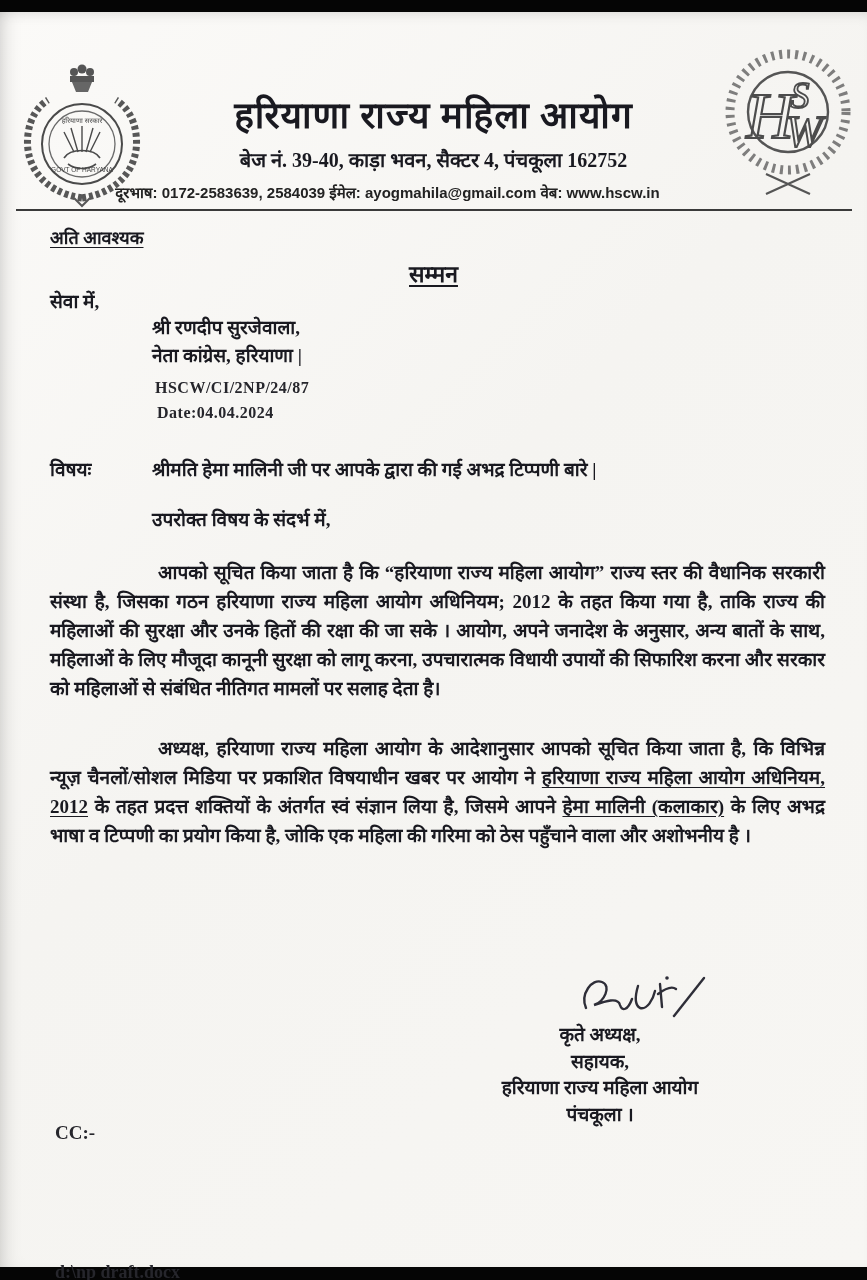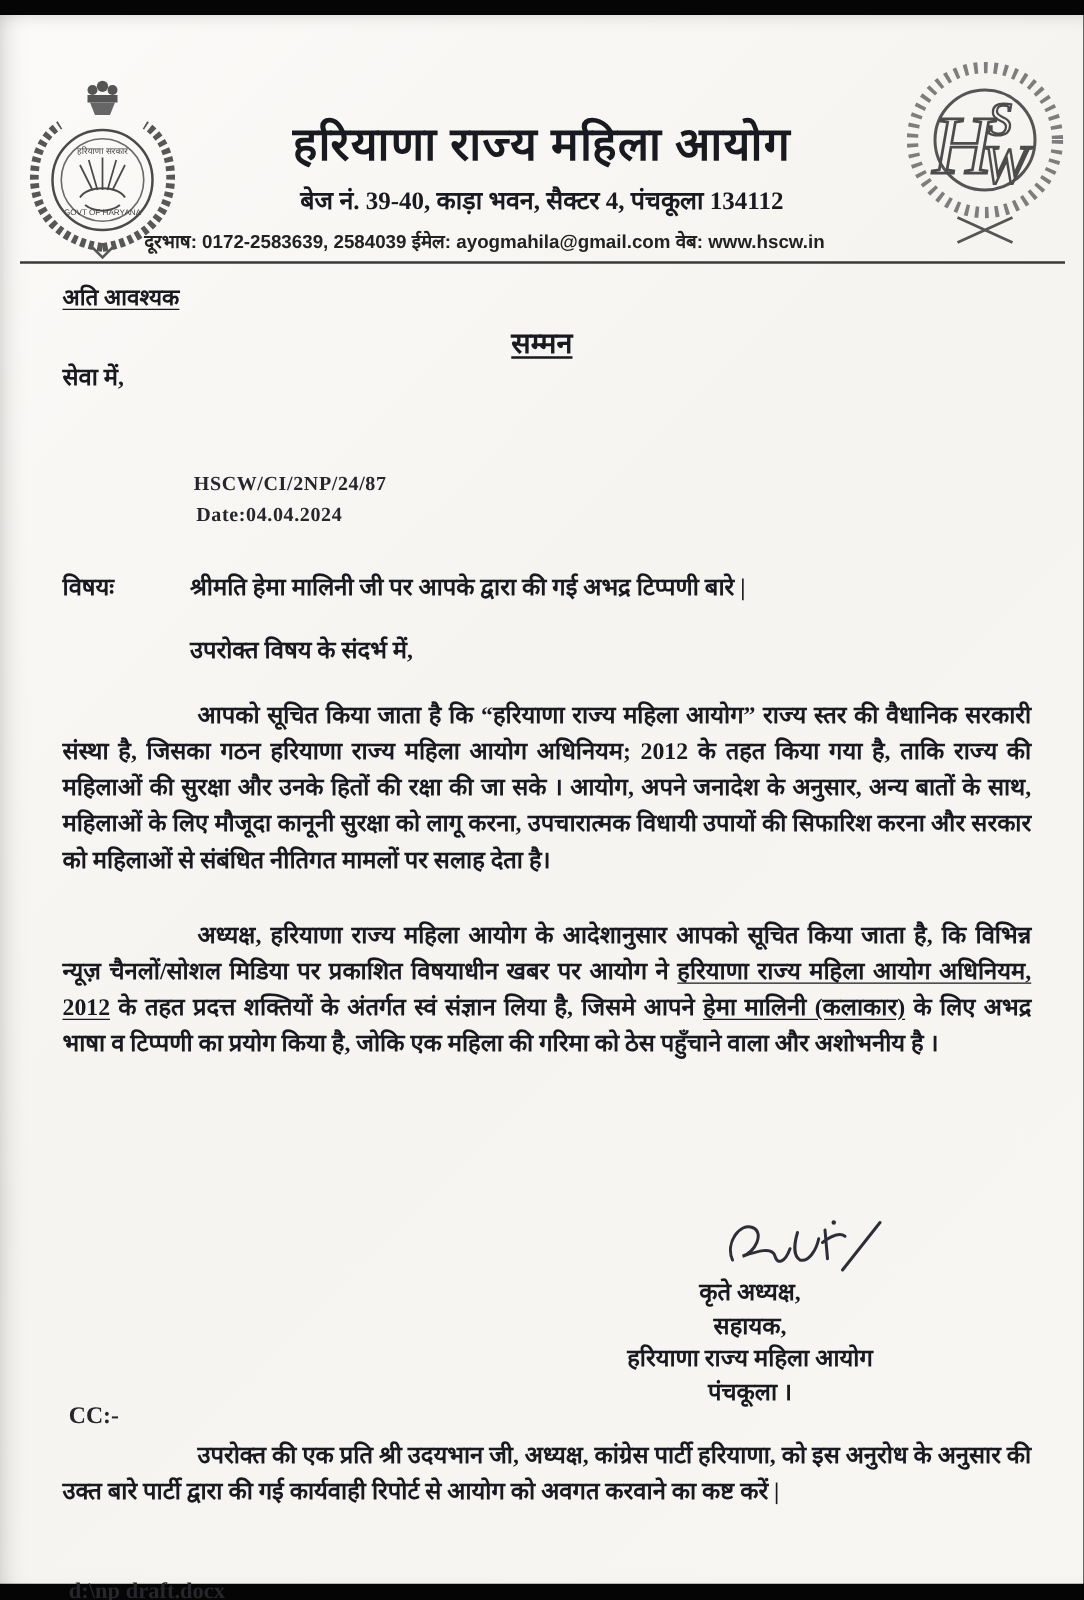--- a/index.html
+++ b/index.html
@@ -83,28 +83,32 @@
         <circle cx="70" cy="66" r="58" stroke-width="9" stroke-dasharray="3 5" opacity=".75"></circle>
         <circle cx="70" cy="66" r="40" stroke-width="2.4"></circle>
         <path d="M48 128 L92 148 M92 128 L48 148" stroke-width="2.2"></path>
       </g>
       <text x="52" y="92" font-size="66" font-style="italic" fill="none" stroke="#4c4c4c" stroke-width="2.2" font-family="'Liberation Serif',serif" text-anchor="middle">H</text>
       <text x="82" y="62" font-size="38" font-style="italic" fill="none" stroke="#4c4c4c" stroke-width="1.8" font-family="'Liberation Serif',serif" text-anchor="middle">S</text>
       <text x="86" y="100" font-size="44" font-style="italic" fill="none" stroke="#4c4c4c" stroke-width="2" font-family="'Liberation Serif',serif" text-anchor="middle">W</text>
     </svg>
 
     <div class="abs hindi org-title">हरियाणा राज्य महिला आयोग</div>
-    <div class="abs hindi org-address">बेज नं. 39-40, काड़ा भवन, सैक्टर 4, पंचकूला 134112</div>
+    <div class="abs hindi org-address">बेज नं. 39-40, काड़ा भवन, सैक्टर 4, पंचकूला 162752</div>
     <div class="abs org-contact">दूरभाष: 0172-2583639, 2584039  ईमेल: ayogmahila@gmail.com  वेब: www.hscw.in</div>
     <div class="abs rule"></div>
 
     <div class="abs hindi urgency u">अति आवश्यक</div>
     <div class="abs hindi doc-title"><span class="u">सम्मन</span></div>
 
     <div class="abs hindi salutation">सेवा में,</div>
+    <div class="abs hindi addressee">
+      <div>श्री रणदीप सुरजेवाला,</div>
+      <div>नेता कांग्रेस, हरियाणा |</div>
+    </div>
 
     <div class="abs latin refno">HSCW/CI/2NP/24/87</div>
     <div class="abs latin dateline">Date:04.04.2024</div>
 
     <div class="abs hindi subj-label">विषयः</div>
     <div class="abs hindi opening">उपरोक्त विषय के संदर्भ में,</div>
 
     <div class="abs hindi subj-text">श्रीमति हेमा मालिनी जी पर आपके द्वारा की गई अभद्र टिप्पणी बारे |</div>
 
     <div class="abs hindi para p1">आपको सूचित किया जाता है कि “हरियाणा राज्य महिला आयोग” राज्य स्तर की वैधानिक सरकारी संस्था है, जिसका गठन हरियाणा राज्य महिला आयोग अधिनियम; 2012 के तहत किया गया है, ताकि राज्य की महिलाओं की सुरक्षा और उनके हितों की रक्षा की जा सके । आयोग, अपने जनादेश के अनुसार, अन्य बातों के साथ, महिलाओं के लिए मौजूदा कानूनी सुरक्षा को लागू करना, उपचारात्मक विधायी उपायों की सिफारिश करना और सरकार को महिलाओं से संबंधित नीतिगत मामलों पर सलाह देता है।</div>
@@ -124,17 +128,16 @@
         </g>
         <circle cx="97" cy="6" r="1.8" fill="#2e2e38"></circle>
       </svg>
       <div class="hindi sig-line">कृते अध्यक्ष,</div>
       <div class="hindi sig-line">सहायक,</div>
       <div class="hindi sig-line">हरियाणा राज्य महिला आयोग</div>
       <div class="hindi sig-line">पंचकूला ।</div>
     </div>
 
     <div class="abs latin cc-label">CC:-</div>
-    <div class="abs hindi cc-text">उपरोक्त की एक प्रति श्री उदयभान जी, अध्यक्ष, कांग्रेस पार्टी हरियाणा, को इस अनुरोध के अनुसार की उक्त बारे पार्टी द्वारा की गई कार्यवाही रिपोर्ट से आयोग को अवगत करवाने का कष्ट करें |</div>
 
     <div class="abs latin file-path">d:\np draft.docx</div>
   </div>
 </div>
 
 </body></html>

